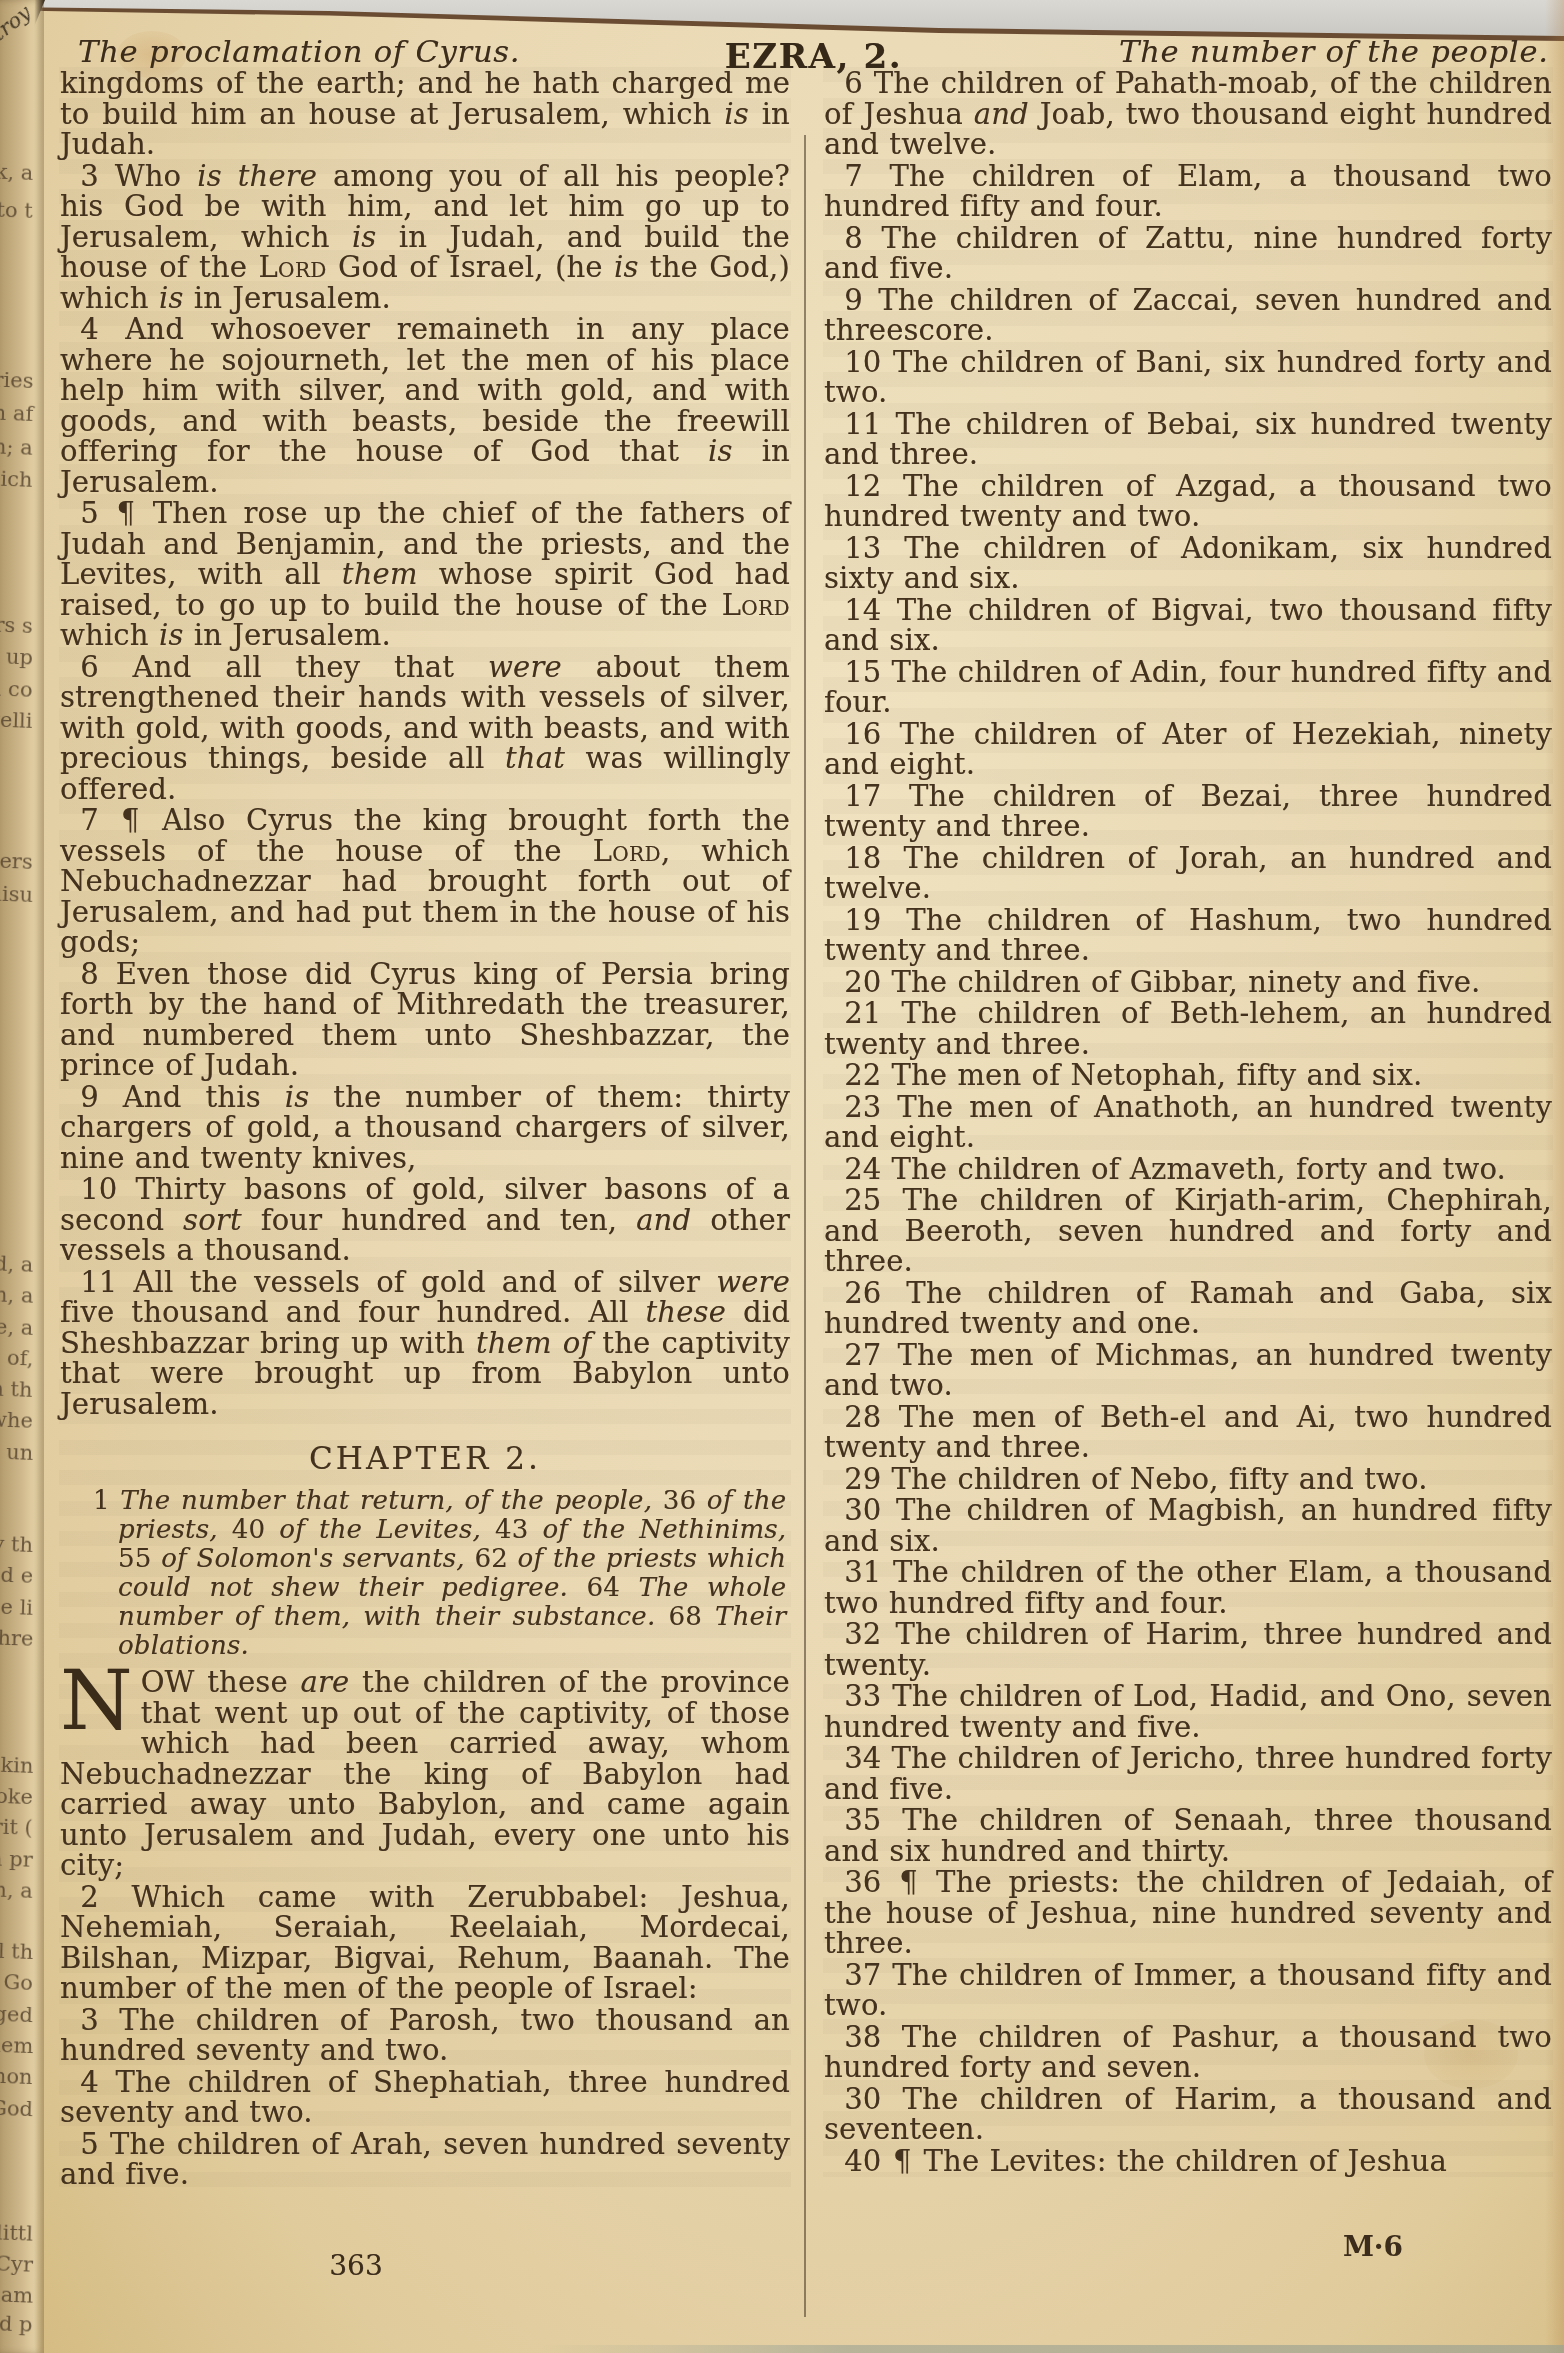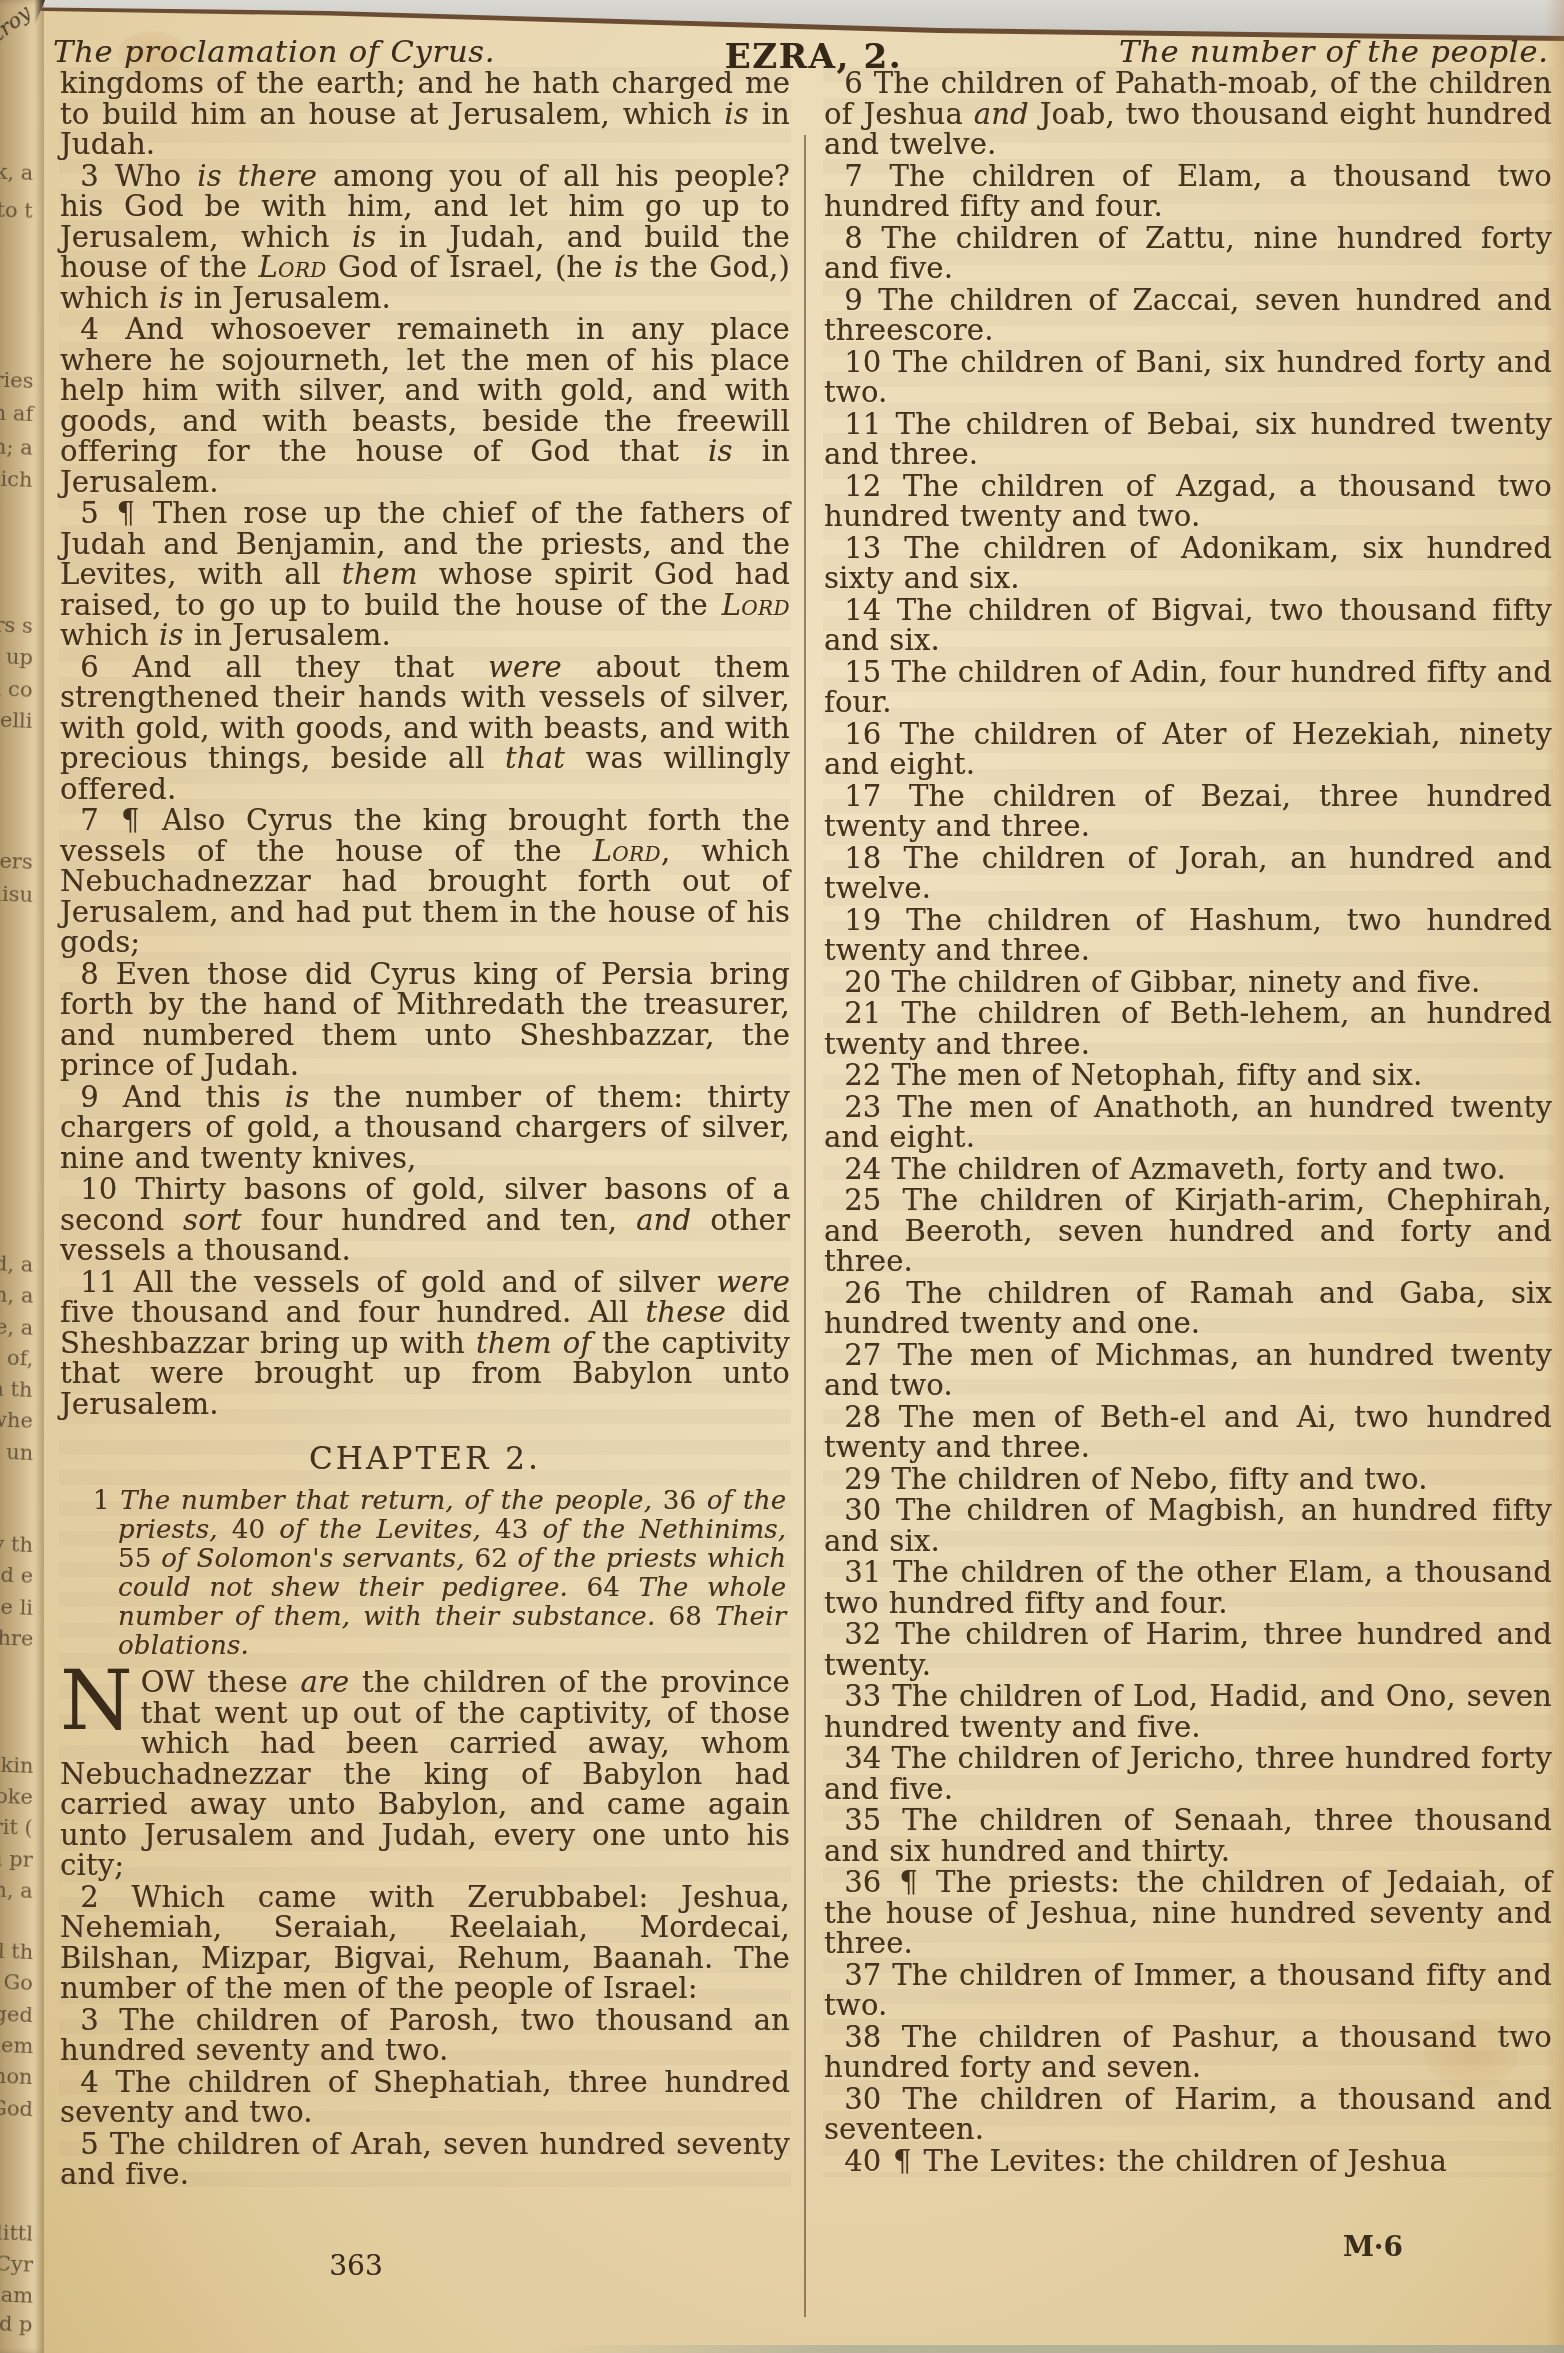--- a/index.html
+++ b/index.html
@@ -31,40 +31,40 @@
   .left-edge{position:absolute;left:0;top:0;width:44px;height:2354px;overflow:hidden;
     background:linear-gradient(90deg,#b49c6e 0%,#cdb689 45%,#e3d0a4 78%,rgba(227,208,164,0) 100%);
     box-shadow:inset -4.7px 0 7.8px rgba(90,65,35,0.35);}
   .frag{position:absolute;right:11px;color:#57452f;font-size:21px;white-space:nowrap;
     filter:blur(0.5px);transform:rotate(2deg);opacity:.85;}
   .frag.rot{transform:rotate(-38deg);color:#2e2417;font-style:italic;}
 
   
   .head-left,.head-right{position:absolute;top:34px;font-style:italic;font-size:30.5px;color:#3c2c1b;
     letter-spacing:0.8px;text-shadow:0.2px 0.2px 0.5px rgba(60,40,20,0.45);}
-  .head-left{left:53px;}
+  .head-left{left:78px;}
   .head-right{left:1119px;width:437px;}
   .head-center{position:absolute;top:36px;left:704px;width:219px;text-align:center;
     font-weight:bold;font-size:34px;letter-spacing:1.6px;color:#33261633;color:#362818;
     text-shadow:0.2px 0.2px 0.5px rgba(60,40,20,0.5);}
 
   
   .col{position:absolute;top:67px;text-align:justify;font-size:29px;line-height:30.5px;
     letter-spacing:0.2px;word-spacing:0.8px;
     text-shadow:0.2px 0.2px 0.5px rgba(62,42,22,0.42);}
   .col-left{left:59px;width:732px;}
   .col-right{left:823px;width:730px;}
   .divider{position:absolute;left:804px;top:135px;width:1.6px;height:2182px;
     background:rgba(70,52,34,0.55);}
 
   p.verse{margin:1px;text-indent:20.3px;}
   p.verse.cont{text-indent:0;}
   .vn{letter-spacing:0;}
   .pil{padding:0 1.6px;}
-  .sc{font-variant:small-caps;letter-spacing:0.4px;font-style:italic;}
+  .sc{font-variant:small-caps;letter-spacing:0.4px;}
   .rm{font-style:normal;}
   i{letter-spacing:0.2px;}
 
   h2.chap{margin:23.5px 0 12.5px 0;text-align:center;font-size:31px;font-weight:400;
     letter-spacing:3.1px;text-indent:0;}
   p.summary{margin:0 4.7px 7.8px 34px;font-style:italic;font-size:26px;line-height:29px;
     padding-left:25px;text-indent:-25px;text-align:justify;}
 
   .dc{float:left;font-size:83px;line-height:61px;height:61px;margin:2.3px 7.8px 0 0;
     font-weight:400;color:#3b2c1a;}

